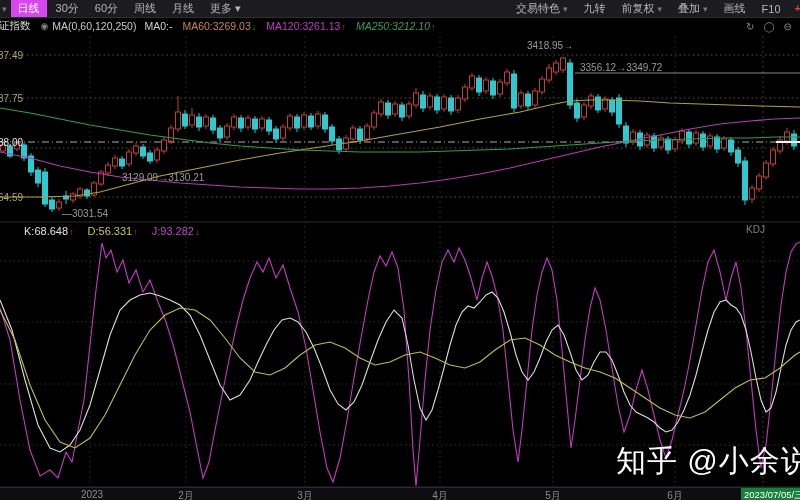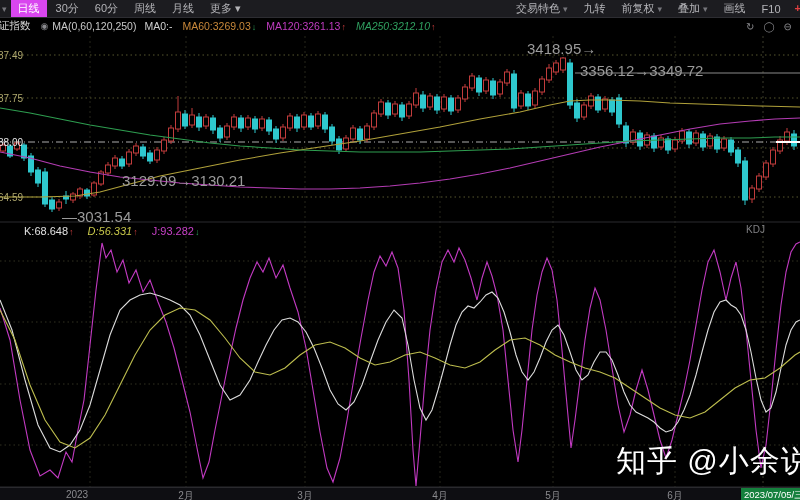--- a/index.html
+++ b/index.html
@@ -18,21 +18,21 @@
   
   #row2{position:absolute;left:0;top:18px;width:800px;height:15px;display:flex;align-items:center;
         font-size:10.5px;color:#c8c8c8;}
   #symbol{color:#d6d6d6;margin-left:-1px;}
   #ma-settings{color:#8a8a8e;margin:0 4px 0 10px;font-size:9px;}
   .lg-item{margin-right:10px;white-space:nowrap;}
   .lg-arrow{font-size:9px;margin-left:1px;}
   #corner-icons{position:absolute;right:8px;top:21px;display:flex;gap:9px;color:#8a8a8e;font-size:10px;}
   
   .axlabel{position:absolute;left:-2px;transform:translateY(-50%);font-size:10px;letter-spacing:0;}
-  .ann{position:absolute;font-size:15px;color:#9a9a9a;white-space:nowrap;}
+  .ann{position:absolute;font-size:10px;color:#9a9a9a;white-space:nowrap;}
   #kdjhdr{position:absolute;left:4px;top:225px;display:flex;gap:14px;font-size:11px;}
   #kdj-right{position:absolute;left:746px;top:224px;font-size:10px;color:#808084;}
   
   #taxis{position:absolute;left:0;top:487px;width:800px;height:13px;background:#0e0e12;
          border-top:1px solid #2a2a2e;}
   .month{position:absolute;top:1px;transform:translateX(-50%);font-size:10px;color:#8a8a8e;white-space:nowrap;}
   #datebox{position:absolute;right:0;top:0;height:13px;width:56px;background:#15803d;color:#fff;
            font-size:9.5px;line-height:13px;padding-left:3px;white-space:nowrap;overflow:hidden;}
   #watermark{position:absolute;left:616px;top:441px;font-size:30px;color:#fff;white-space:nowrap;
              font-weight:500;letter-spacing:1px;}
@@ -346,24 +346,24 @@
     </div>
   <div id="anns">
       <div class="ann" style="left: 527px; top: 40px;">3418.95→</div>
       <div class="ann" style="left: 580px; top: 62px;">3356.12→3349.72</div>
       <div class="ann" style="left: 122px; top: 172px;">3129.09→3130.21</div>
       <div class="ann" style="left: 62px; top: 208px;">—3031.54</div>
     </div>
 
   <div id="kdjhdr">
       <span style="color: rgb(224, 224, 224); padding-left: 20px;">K:68.648<span class="lg-arrow" style="color: rgb(194, 58, 58);">↑</span></span>
-      <span style="color: rgb(200, 200, 74); font-style: italic;">D:56.331<span class="lg-arrow" style="color: rgb(194, 58, 58);">↑</span></span>
+      <span style="color: rgb(200, 200, 74);">D:56.331<span class="lg-arrow" style="color: rgb(194, 58, 58);">↑</span></span>
       <span style="color: rgb(200, 64, 200);">J:93.282<span class="lg-arrow" style="color: rgb(44, 160, 90);">↓</span></span>
     </div>
   <div id="kdj-right">KDJ</div>
 
   <div id="taxis">
-    <span id="months"><span class="month" style="left: 77px;">2023</span><span class="month" style="left: 186px;">2月</span><span class="month" style="left: 305px;">3月</span><span class="month" style="left: 440px;">4月</span><span class="month" style="left: 553px;">5月</span><span class="month" style="left: 675px;">6月</span></span>
+    <span id="months"><span class="month" style="left: 92px;">2023</span><span class="month" style="left: 186px;">2月</span><span class="month" style="left: 305px;">3月</span><span class="month" style="left: 440px;">4月</span><span class="month" style="left: 553px;">5月</span><span class="month" style="left: 675px;">6月</span></span>
     <span id="datebox">2023/07/05/三</span>
   </div>
 
   <div id="watermark">知乎 @小余说配</div>
 </div>
 
 </body></html>

